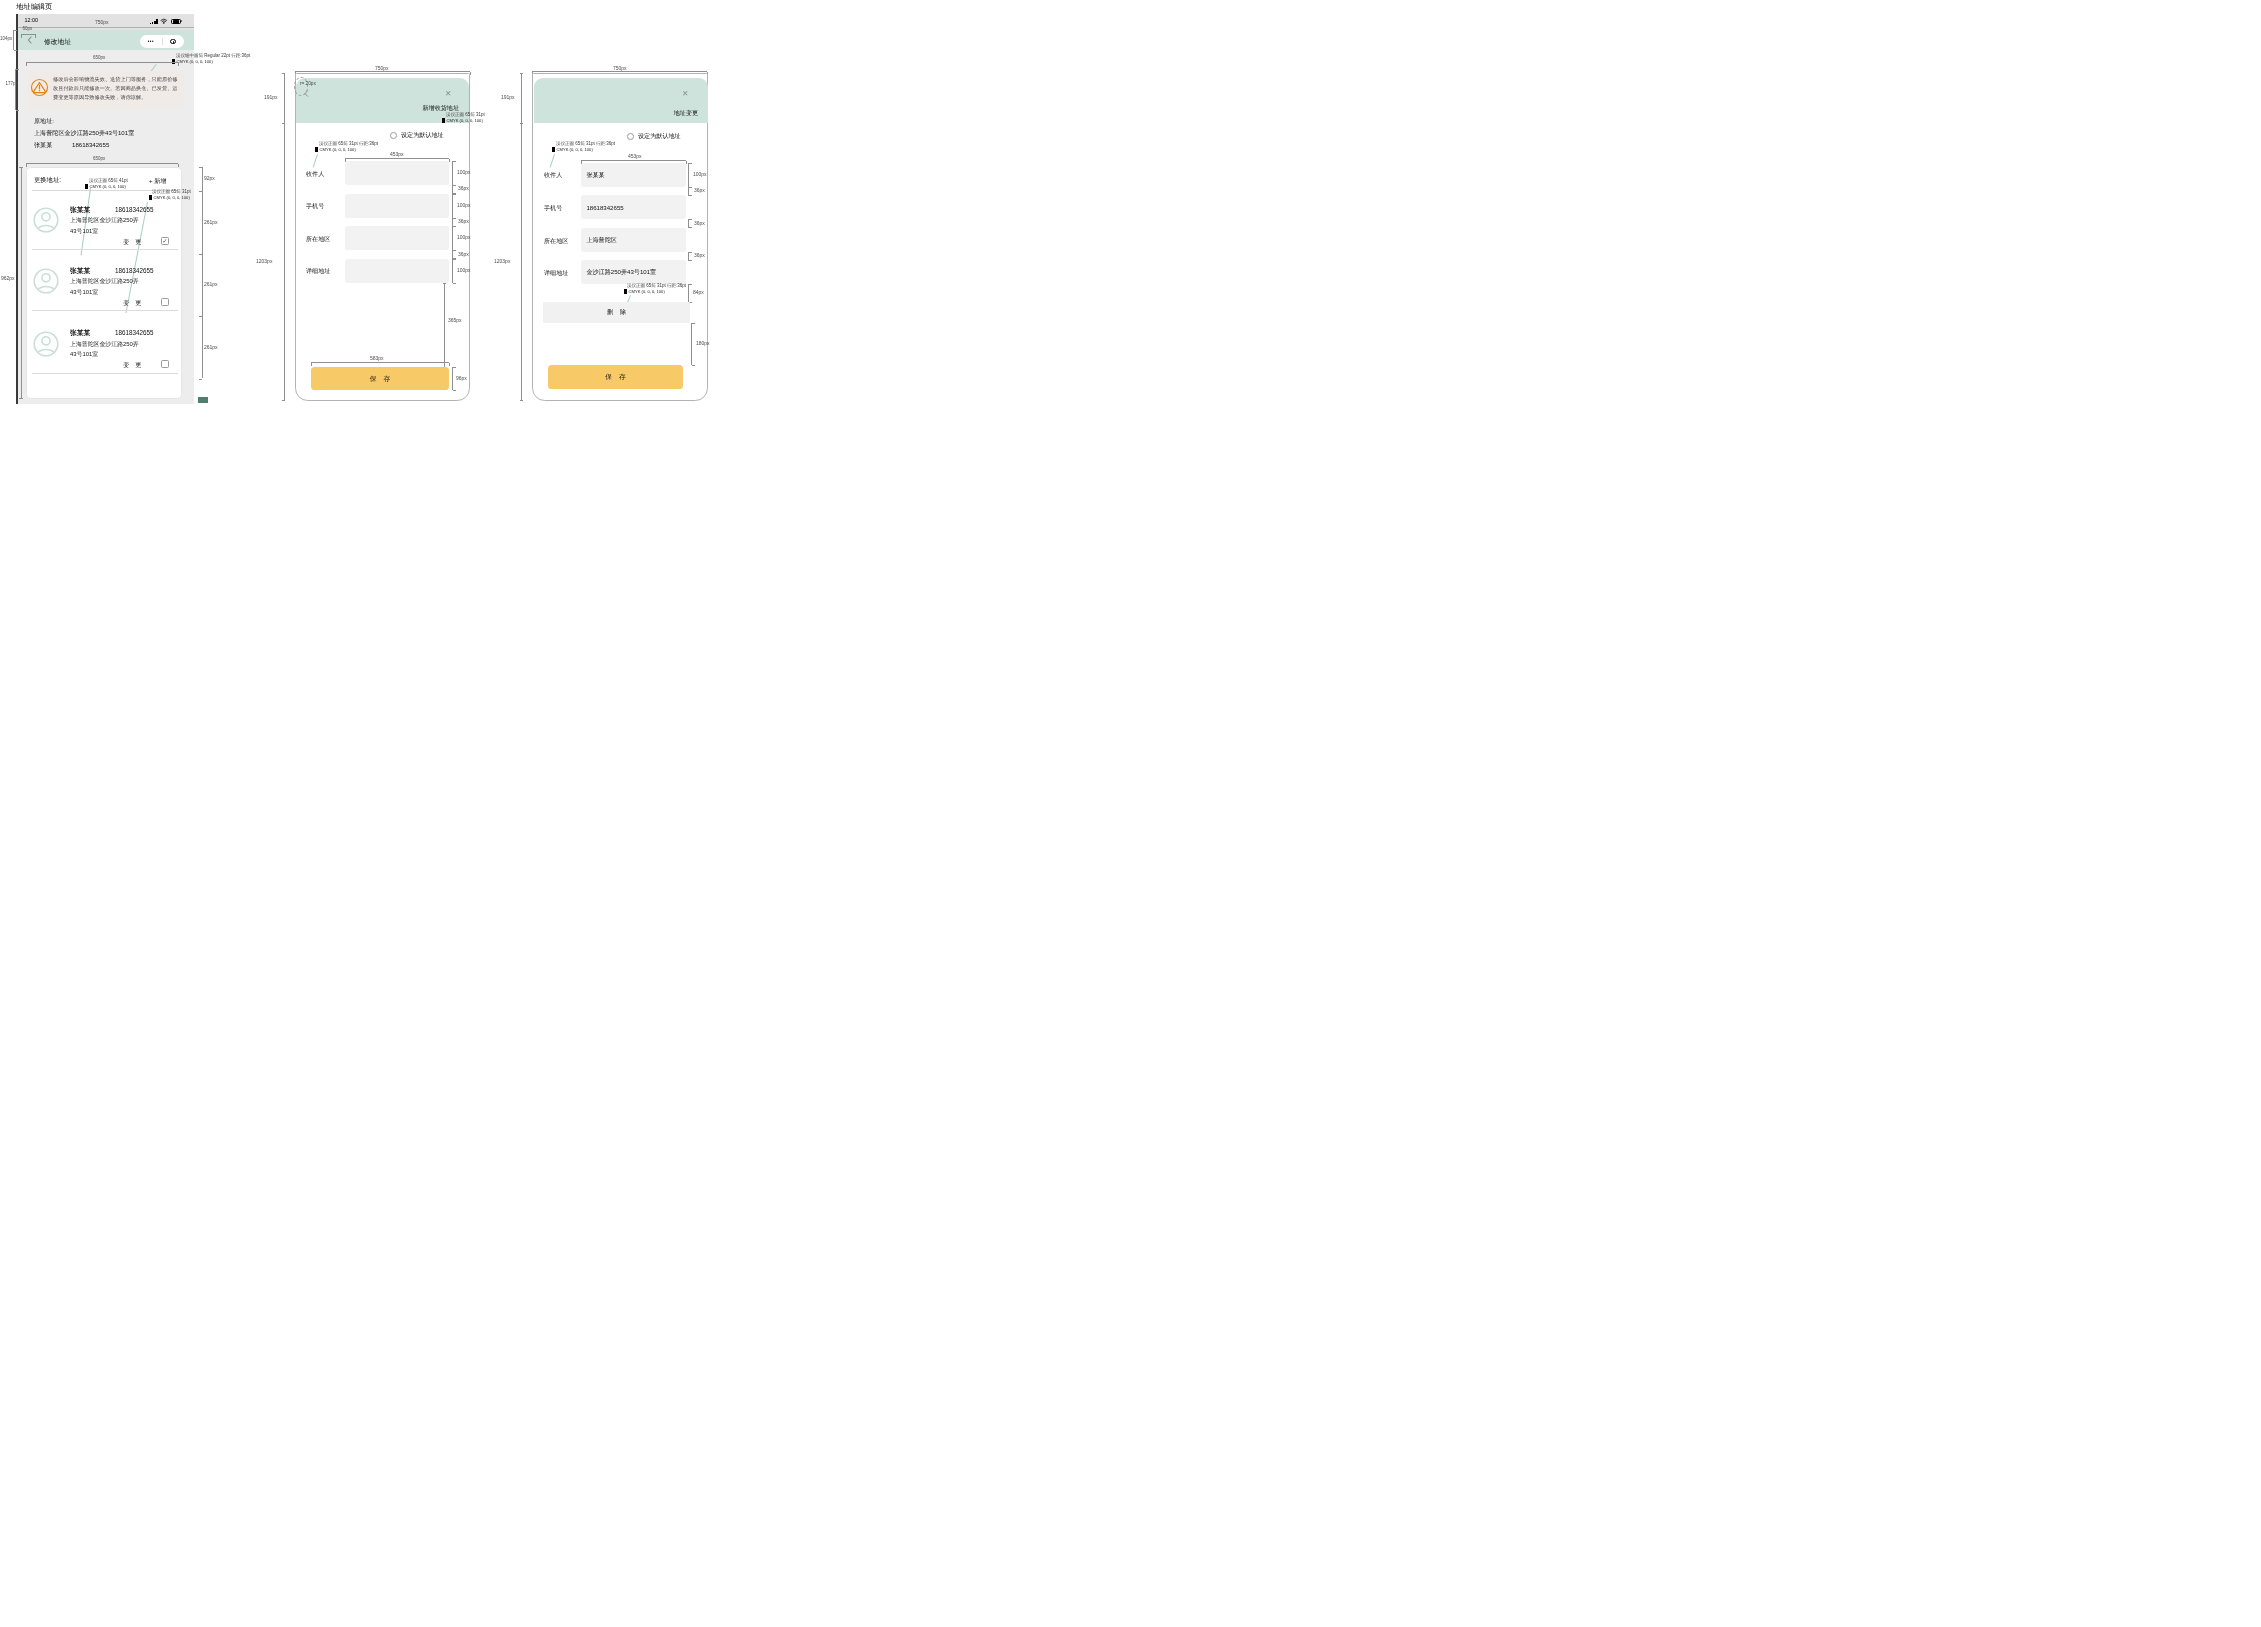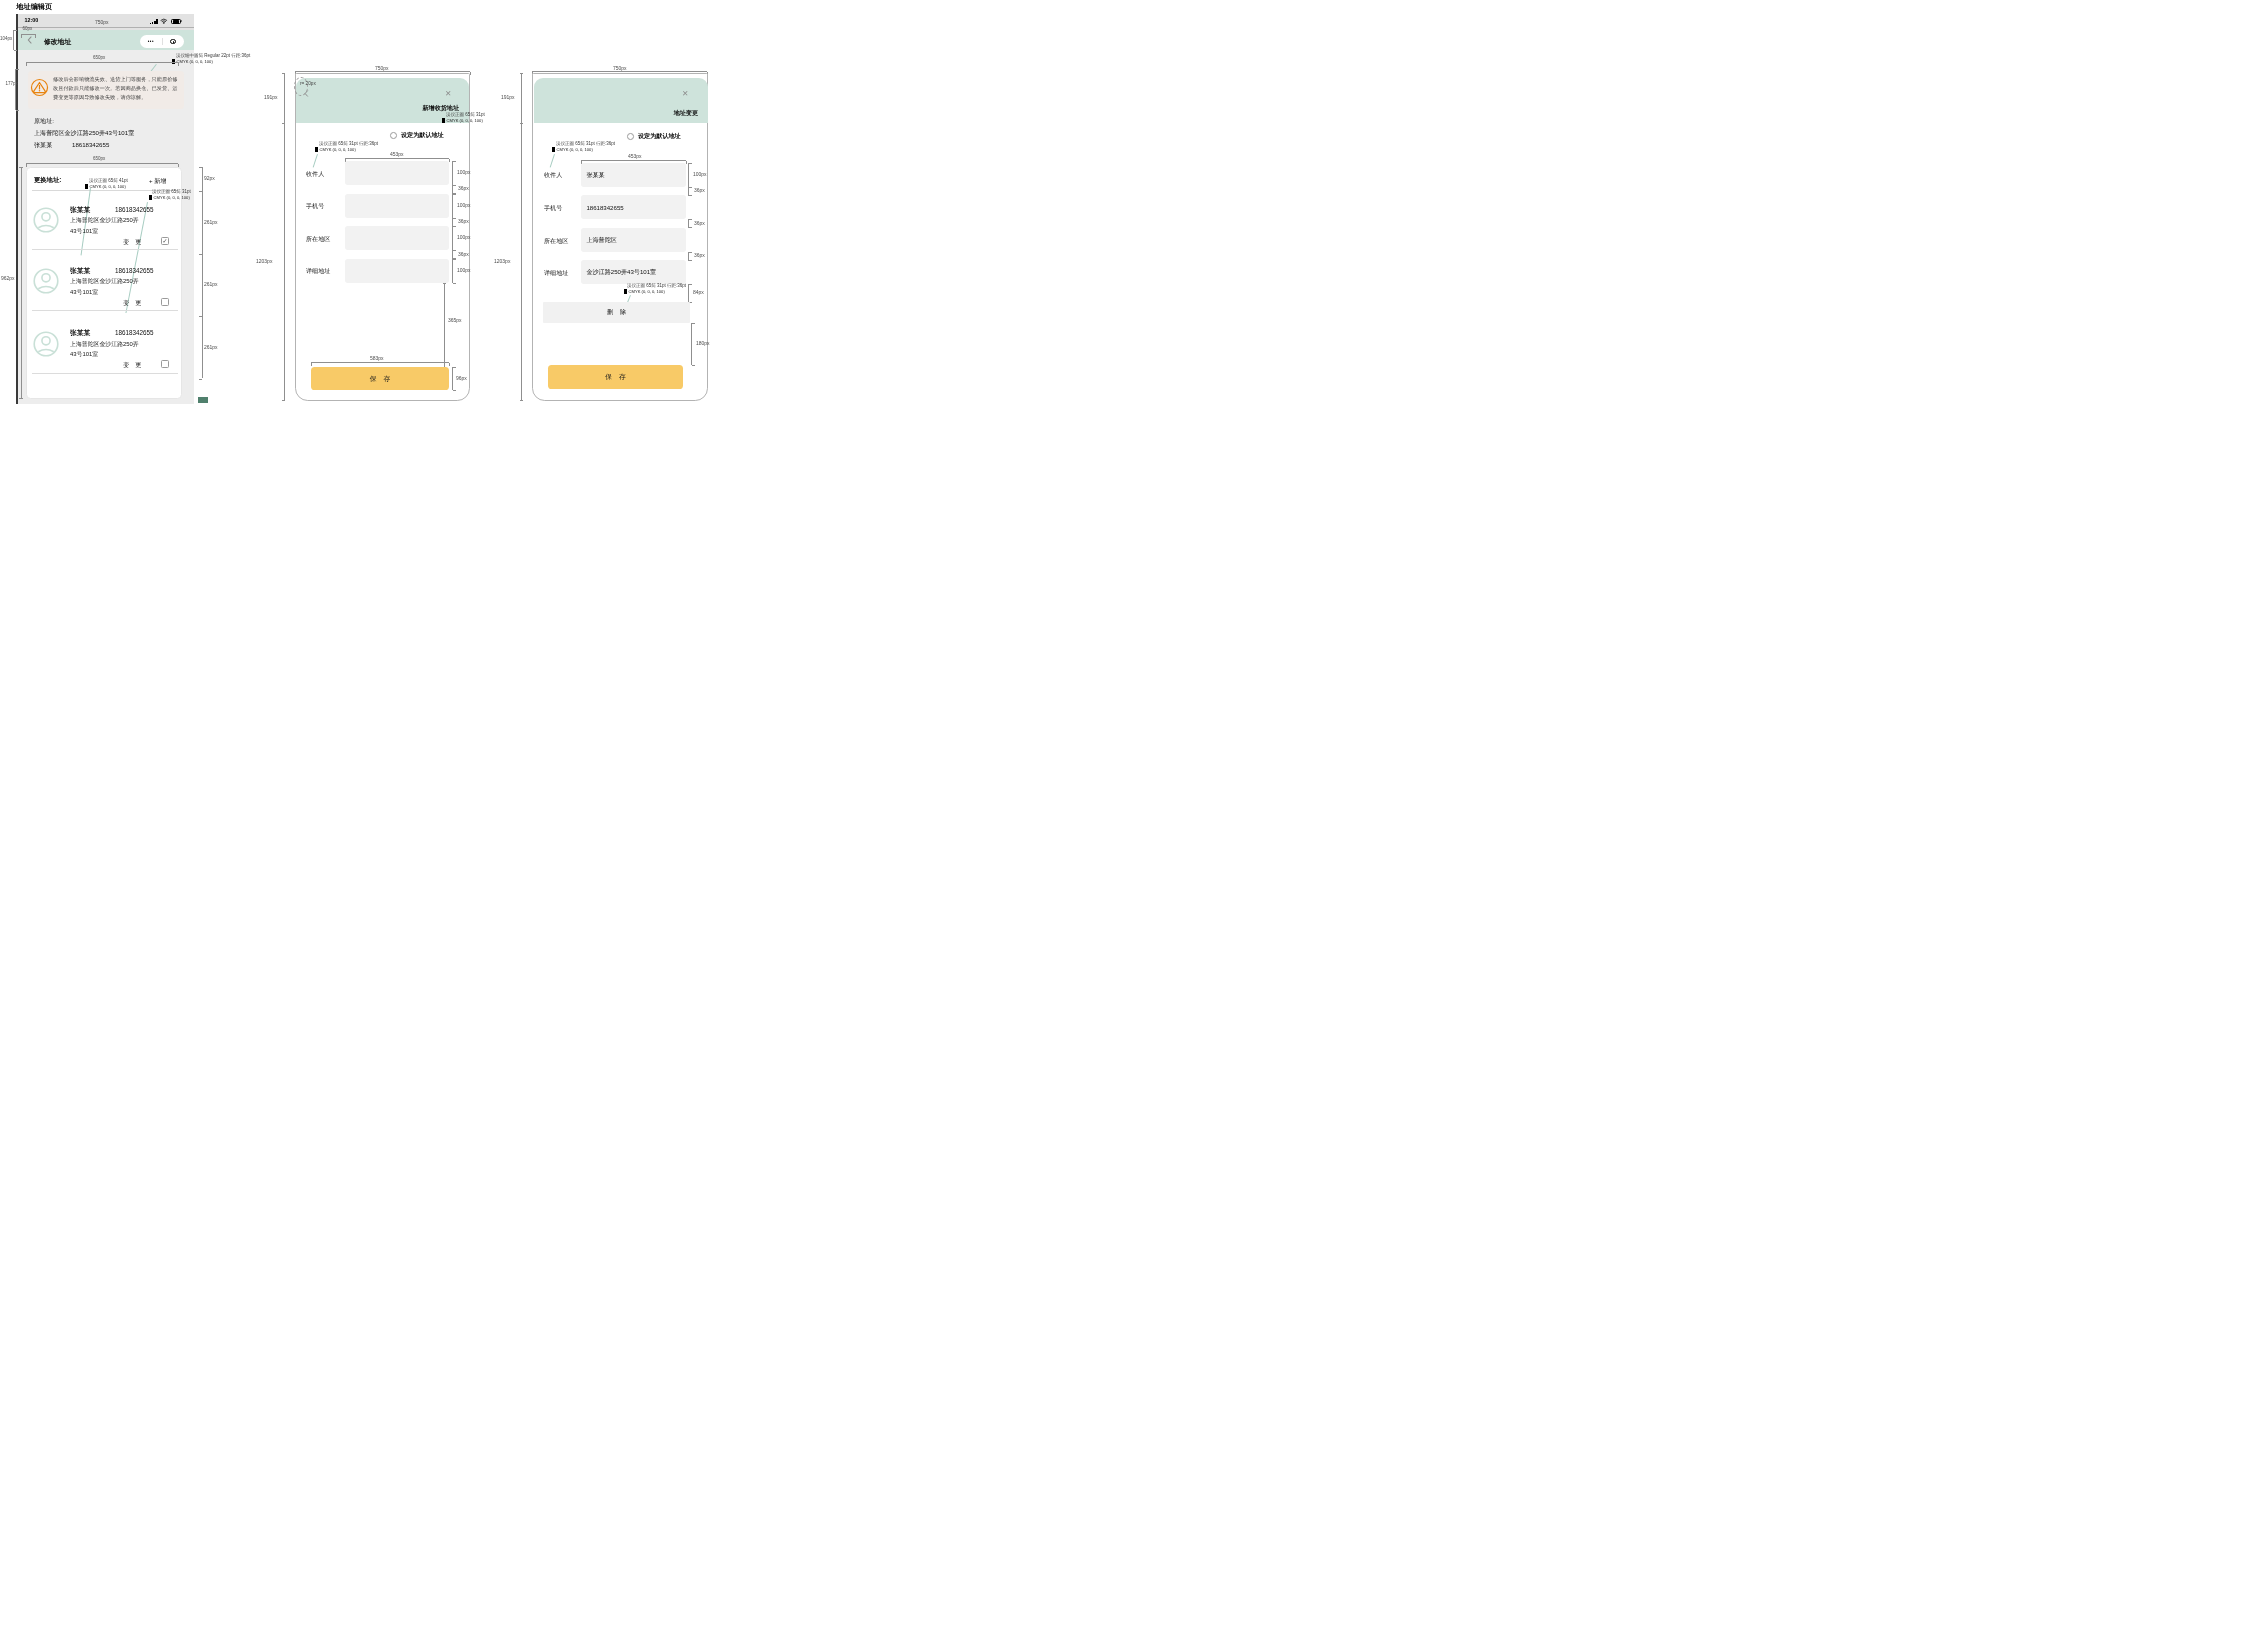--- a/index.html
+++ b/index.html
@@ -24,21 +24,21 @@
   .input { position:absolute; background:#f2f2f2; border-radius:2.7px; font-size:6.1px; color:#111;
            display:flex; align-items:center; padding-left:5.4px; }
   .flabel { position:absolute; font-size:6.1px; color:#111; }
   .btn { position:absolute; display:flex; align-items:center; justify-content:center; border-radius:3.6px; color:#1a1a1a; cursor:pointer; }
   .btn-save { background:#f8ca67; font-size:6.8px; }
   .btn-del  { background:#f1f1f1; font-size:6.3px; border-radius:0.9px; }
   .cb { position:absolute; width:7.7px; height:7.7px; border:0.7px solid #9a9a9a; border-radius:1.4px; background:#fff;
         display:flex; align-items:center; justify-content:center; font-size:5.9px; font-weight:bold; color:#222; }
   .radio { position:absolute; width:6.8px; height:6.8px; border:0.5px solid #9a9a9a; border-radius:50%; background:#fff; }
   .divider { position:absolute; height:0.5px; background:#dcdcdc; }
-  .bold { font-weight:bold; }
+  .bold { font-weight:normal; }
   .name-txt { position:absolute; font-size:6.8px; font-weight:bold; color:#111; }
   .phone-txt { position:absolute; font-size:6.3px; color:#111; }
   .addr-txt { position:absolute; font-size:5.9px; color:#161616; }
   .bars { position:absolute; display:flex; align-items:flex-end; gap:0.7px; }
   .bars span { width:1.4px; background:#000; display:inline-block; }
   .x-icon { position:absolute; color:#8a8a8a; font-size:7.7px; font-weight:bold; }
 </style>
 </head>
 <body>
 

